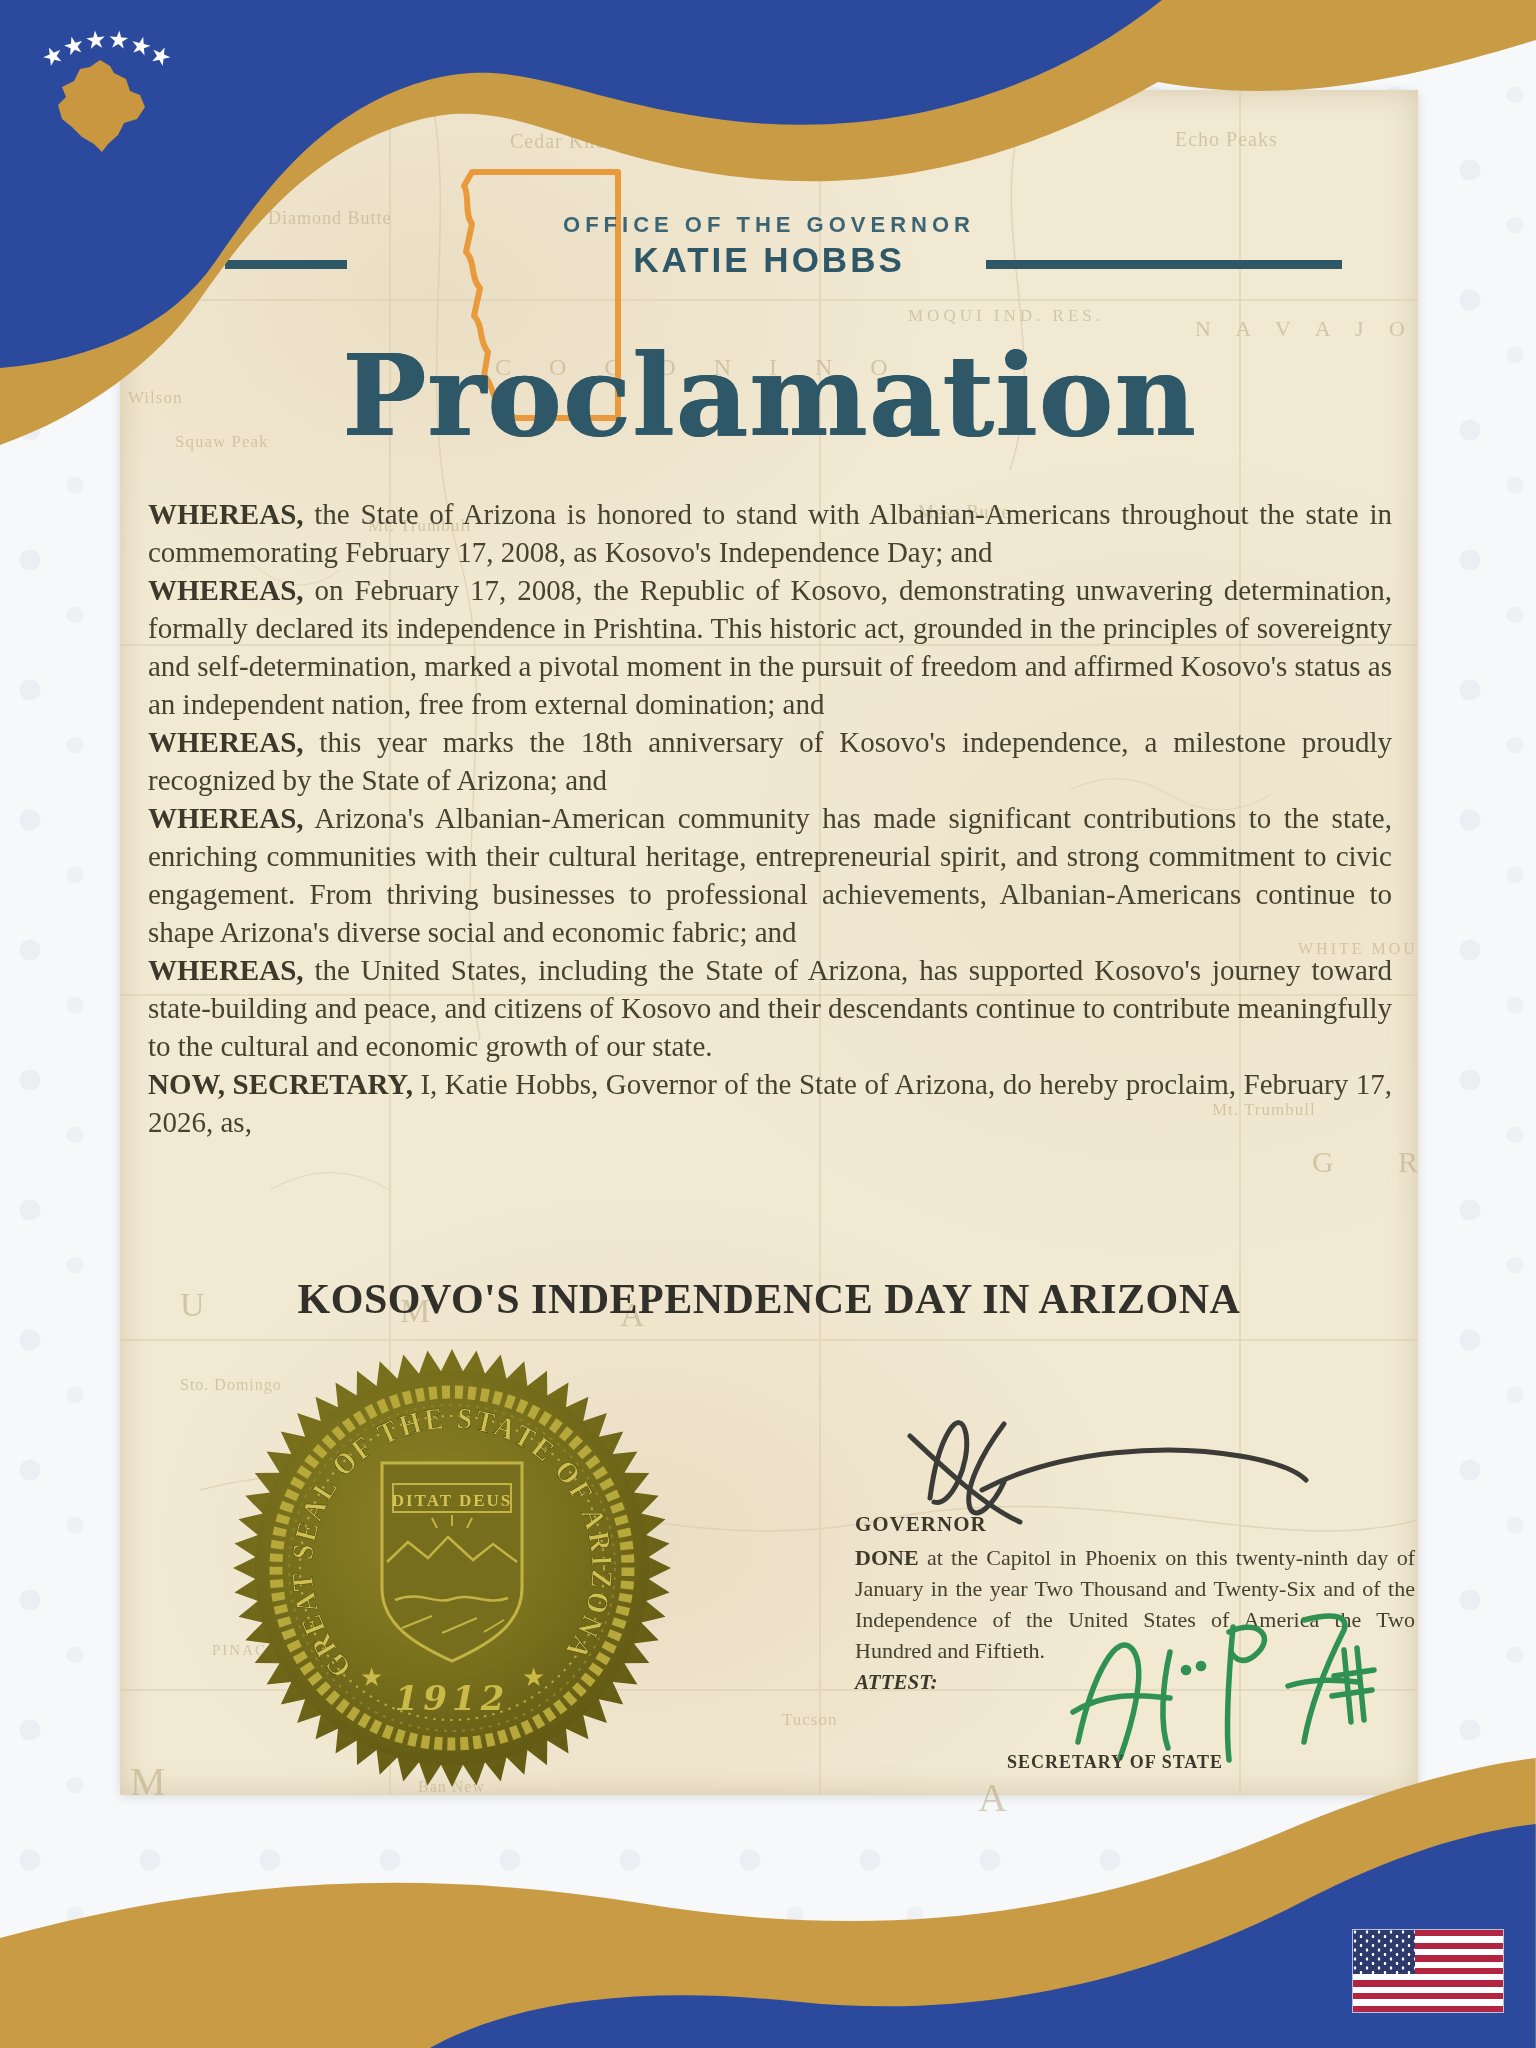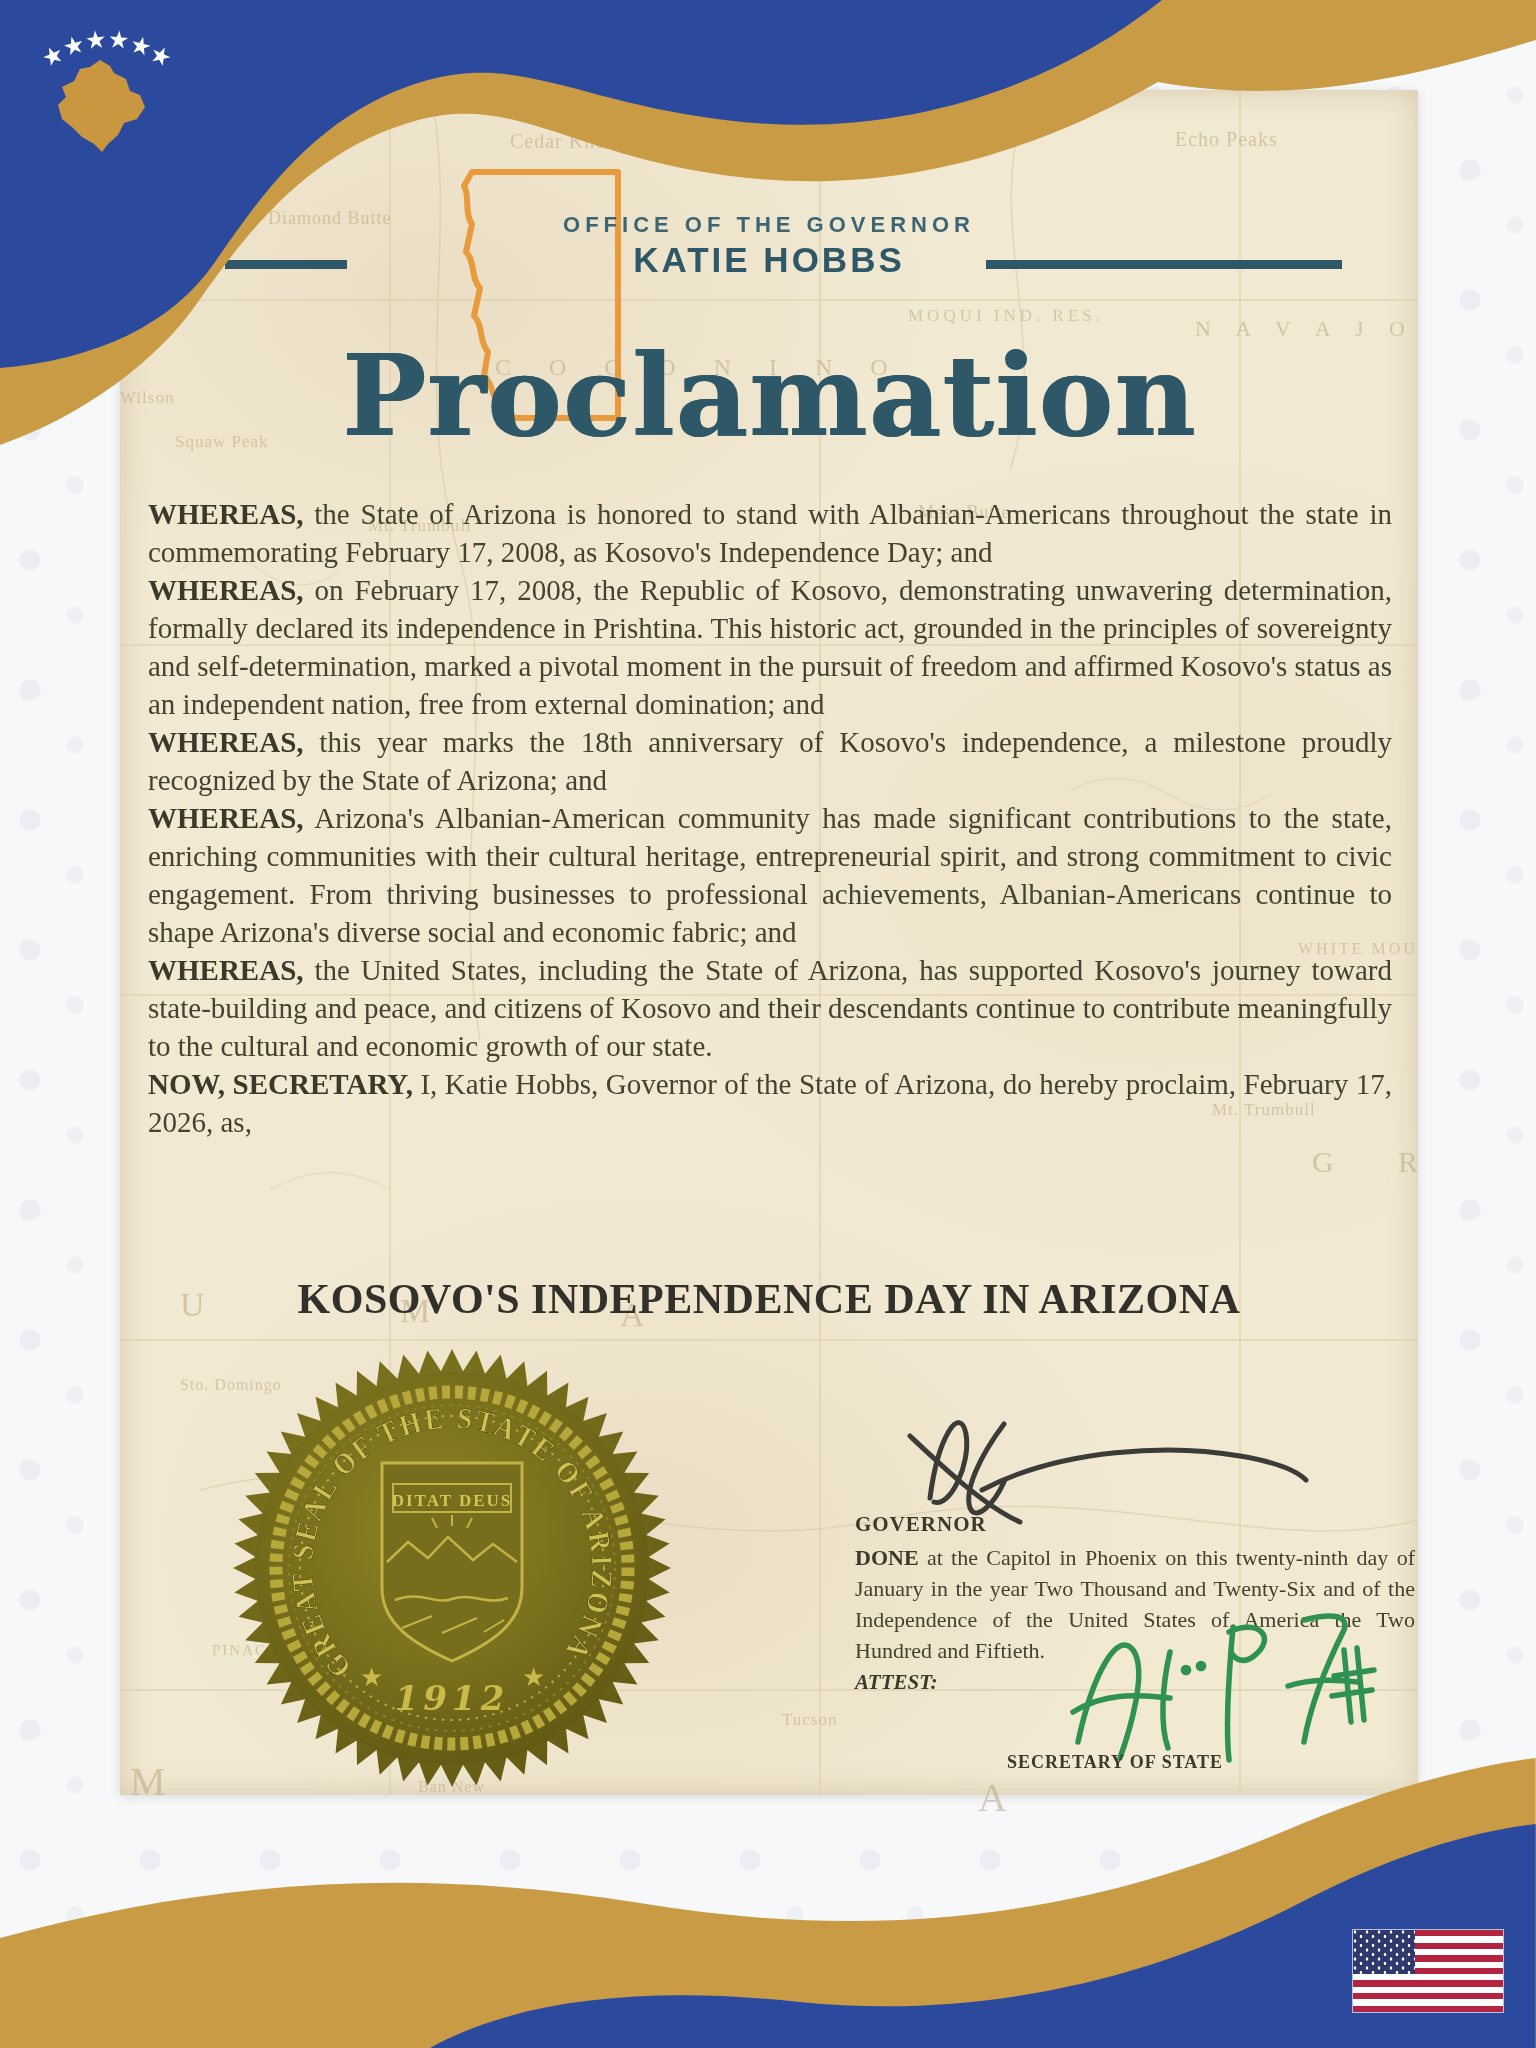--- a/index.html
+++ b/index.html
@@ -129,21 +129,21 @@
         <path d="M150,1100 q60,-35 120,0"></path>
       </g>
     </svg>
     <div id="wm-labels">
         <span class="wm-label" style="left: 390px; top: 40px; font-size: 20px; letter-spacing: 1px;">Cedar Knoll</span>
         <span class="wm-label" style="left: 1055px; top: 38px; font-size: 20px; letter-spacing: 1px;">Echo Peaks</span>
         <span class="wm-label" style="left: 148px; top: 118px; font-size: 18px; letter-spacing: 1px;">Diamond Butte</span>
         <span class="wm-label" style="left: 788px; top: 216px; font-size: 17px; letter-spacing: 4px; text-align: center;">MOQUI IND. RES.</span>
         <span class="wm-label" style="left: 1075px; top: 226px; font-size: 22px; letter-spacing: 10px;">N A V A J O</span>
         <span class="wm-label" style="left: 375px; top: 264px; font-size: 24px; letter-spacing: 16px;">C O C O N I N O</span>
-        <span class="wm-label" style="left: 0; top: 298px; font-size: 17px; letter-spacing: 1px;">Wilson</span>
+        <span class="wm-label" style="left: 8px; top: 298px; font-size: 17px; letter-spacing: 1px;">Wilson</span>
         <span class="wm-label" style="left: 55px; top: 342px; font-size: 17px; letter-spacing: 1px;">Squaw Peak</span>
         <span class="wm-label" style="left: 798px; top: 412px; font-size: 18px; letter-spacing: 1px;">Mesa Butte</span>
         <span class="wm-label" style="left: 248px; top: 426px; font-size: 17px; letter-spacing: 1px;">Mt. Trumbull</span>
         <span class="wm-label" style="left: 1178px; top: 850px; font-size: 16px; letter-spacing: 3px;">WHITE MOU</span>
         <span class="wm-label" style="left: 1092px; top: 1010px; font-size: 17px; letter-spacing: 1px;">Mt. Trumbull</span>
         <span class="wm-label" style="left: 1192px; top: 1055px; font-size: 30px; letter-spacing: 1px;">G</span>
         <span class="wm-label" style="left: 1278px; top: 1055px; font-size: 30px; letter-spacing: 1px;">R</span>
         <span class="wm-label" style="left: 60px; top: 1196px; font-size: 34px; letter-spacing: 1px;">U</span>
         <span class="wm-label" style="left: 280px; top: 1202px; font-size: 34px; letter-spacing: 1px;">M</span>
         <span class="wm-label" style="left: 500px; top: 1206px; font-size: 34px; letter-spacing: 1px;">A</span>

